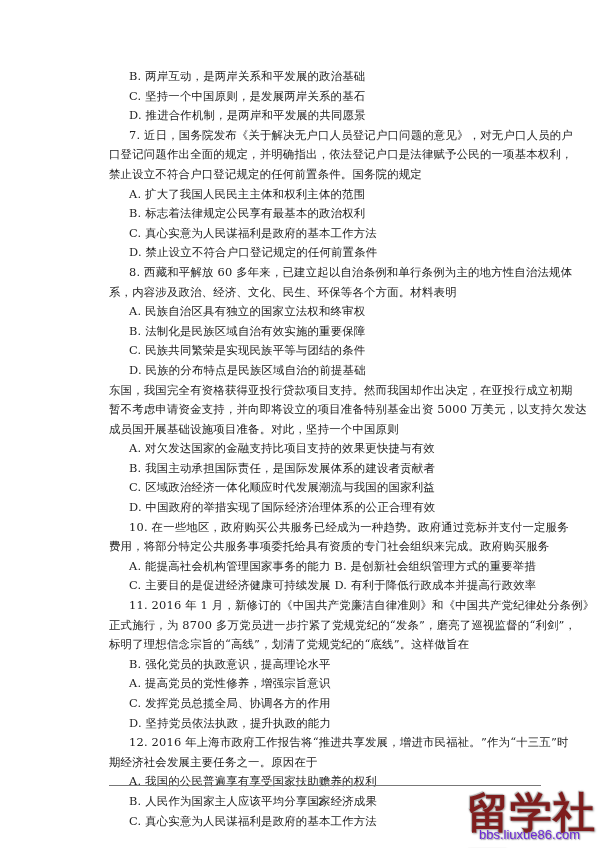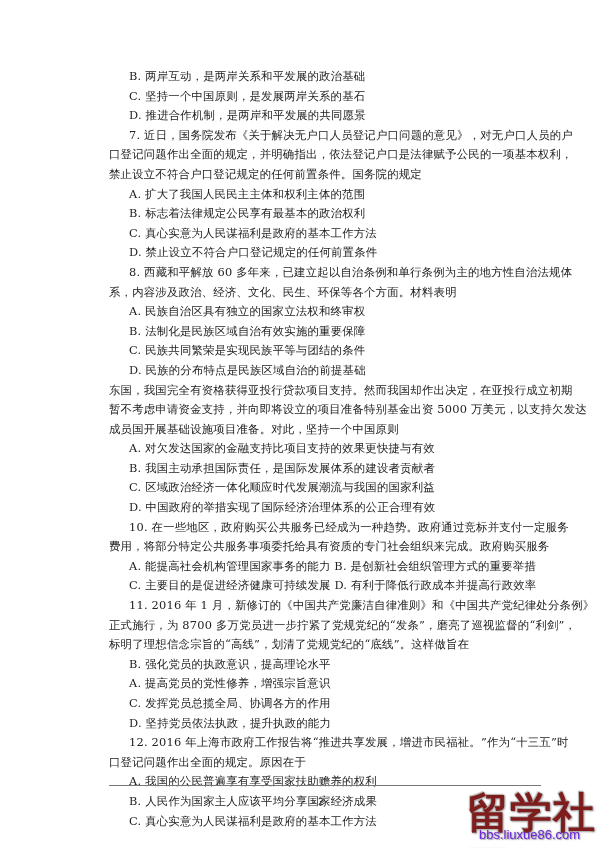--- a/index.html
+++ b/index.html
@@ -51,21 +51,21 @@
       <div class="line indent">A. 能提高社会机构管理国家事务的能力 B. 是创新社会组织管理方式的重要举措</div>
       <div class="line indent">C. 主要目的是促进经济健康可持续发展 D. 有利于降低行政成本并提高行政效率</div>
       <div class="line q-first">11. 2016 年 1 月，新修订的《中国共产党廉洁自律准则》和《中国共产党纪律处分条例》</div>
       <div class="line">正式施行，为 8700 多万党员进一步拧紧了党规党纪的“发条”，磨亮了巡视监督的“利剑”，</div>
       <div class="line">标明了理想信念宗旨的“高线”，划清了党规党纪的“底线”。这样做旨在</div>
       <div class="line indent">B. 强化党员的执政意识，提高理论水平</div>
       <div class="line indent">A. 提高党员的党性修养，增强宗旨意识</div>
       <div class="line indent">C. 发挥党员总揽全局、协调各方的作用</div>
       <div class="line indent">D. 坚持党员依法执政，提升执政的能力</div>
       <div class="line q-first">12. 2016 年上海市政府工作报告将“推进共享发展，增进市民福祉。”作为“十三五”时</div>
-      <div class="line">口登记问题作出全面的规定。原因在于</div>
+      <div class="line">期经济社会发展主要任务之一。原因在于</div>
       <div class="line indent">A. 我国的公民普遍享有享受国家扶助赡养的权利</div>
       <div class="line indent">B. 人民作为国家主人应该平均分享国家经济成果</div>
       <div class="line indent">C. 真心实意为人民谋福利是政府的基本工作方法</div>
     </div>
   <div class="footer-rule"></div>
   <div class="page-num">- 2 -</div>
   <div class="watermark">
     <div class="wm-big">留学社区</div>
     <div class="wm-small">bbs.liuxue86.com</div>
   </div>

